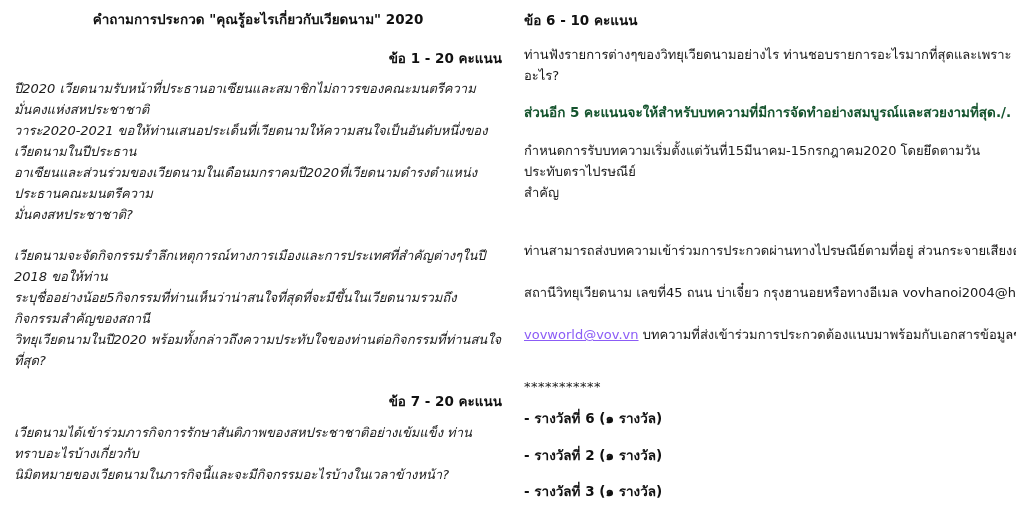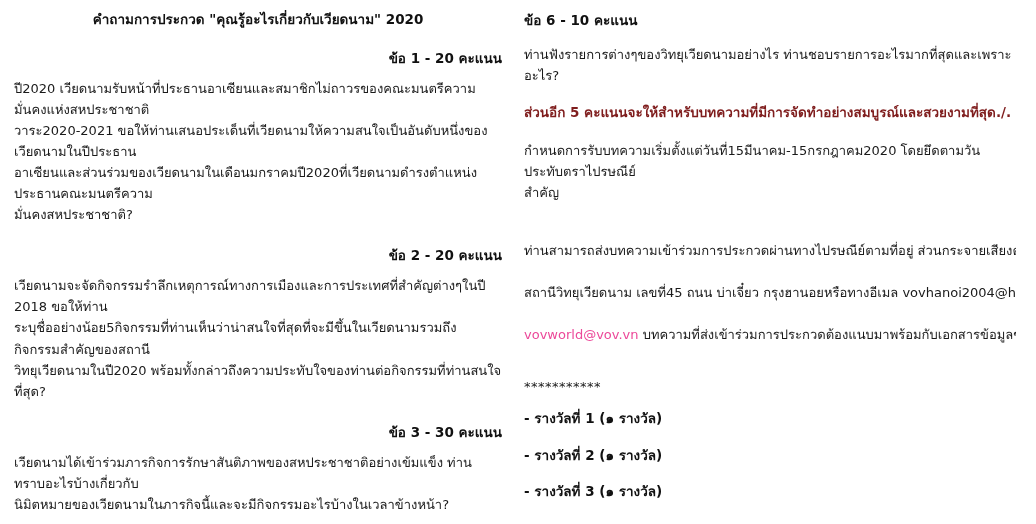--- a/index.html
+++ b/index.html
@@ -56,20 +56,21 @@
     color: #111;
     text-align: right;
   }
   .q-body {
     font-size: 13px;
     line-height: 1.62;
     margin: 0 0 20px 0;
     color: #1a1a1a;
     text-align: left;
     white-space: pre-line;
+    font-style: italic;
   }
   .r-head {
     font-size: 13.5px;
     font-weight: bold;
     margin: 0 0 14px 0;
     line-height: 1.5;
     color: #111;
   }
   .r-para {
     font-size: 13px;
@@ -79,37 +80,38 @@
     white-space: pre-line;
   }
   .r-para.tight {
     margin-bottom: 13px;
   }
   .r-bold {
     font-size: 13.5px;
     font-weight: bold;
     line-height: 1.6;
     margin: 0 0 16px 0;
-    color: #7f1d1d;
+    color: #14532d;
   }
   .stars {
     font-size: 13px;
     letter-spacing: 0.5px;
     margin: 0 0 14px 0;
     color: #1a1a1a;
   }
   .prize-item {
     font-size: 13.5px;
     font-weight: bold;
     margin: 0 0 16px 0;
     color: #111;
     line-height: 1.5;
   }
   .mail-link {
-    color: #ec4899;
+    color: #8b5cf6;
+    text-decoration: underline;
   }
   .nowrap-block {
     white-space: nowrap;
     overflow: hidden;
   }
 </style>
 </head>
 <body>
 
 <div class="page">
@@ -117,26 +119,25 @@
 
     <div class="col col-left">
       <div class="doc-title">คำถามการประกวด "คุณรู้อะไรเกี่ยวกับเวียดนาม" 2020</div>
 
       <div class="q-head">ข้อ 1 - 20 คะแนน</div>
       <div class="q-body">ปี2020 เวียดนามรับหน้าที่ประธานอาเซียนและสมาชิกไม่ถาวรของคณะมนตรีความมั่นคงแห่งสหประชาชาติ
 วาระ2020-2021 ขอให้ท่านเสนอประเด็นที่เวียดนามให้ความสนใจเป็นอันดับหนึ่งของเวียดนามในปีประธาน
 อาเซียนและส่วนร่วมของเวียดนามในเดือนมกราคมปี2020ที่เวียดนามดำรงตำแหน่งประธานคณะมนตรีความ
 มั่นคงสหประชาชาติ?</div>
 
-      <div class="q-head">ข้อ 2 - 20 คะแนน</div>
       <div class="q-body">เวียดนามจะจัดกิจกรรมรำลึกเหตุการณ์ทางการเมืองและการประเทศที่สำคัญต่างๆในปี 2018 ขอให้ท่าน
 ระบุชื่ออย่างน้อย5กิจกรรมที่ท่านเห็นว่าน่าสนใจที่สุดที่จะมีขึ้นในเวียดนามรวมถึงกิจกรรมสำคัญของสถานี
 วิทยุเวียดนามในปี2020 พร้อมทั้งกล่าวถึงความประทับใจของท่านต่อกิจกรรมที่ท่านสนใจที่สุด?</div>
 
-      <div class="q-head">ข้อ 3 - 30 คะแนน</div>
+      <div class="q-head">ข้อ 7 - 20 คะแนน</div>
       <div class="q-body">เวียดนามได้เข้าร่วมภารกิจการรักษาสันติภาพของสหประชาชาติอย่างเข้มแข็ง ท่านทราบอะไรบ้างเกี่ยวกับ
 นิมิตหมายของเวียดนามในภารกิจนี้และจะมีกิจกรรมอะไรบ้างในเวลาข้างหน้า?</div>
 
     </div>
 
     <div class="col col-right">
       <div class="r-head">ข้อ 6 - 10 คะแนน</div>
       <div class="r-para">ท่านฟังรายการต่างๆของวิทยุเวียดนามอย่างไร ท่านชอบรายการอะไรมากที่สุดและเพราะอะไร?</div>
 
       <div class="r-bold">ส่วนอีก 5 คะแนนจะให้สำหรับบทความที่มีการจัดทำอย่างสมบูรณ์และสวยงามที่สุด./.</div>
@@ -149,20 +150,20 @@
         <div class="nowrap-block">สถานีวิทยุเวียดนาม เลขที่45 ถนน บ่าเจี๋ยว กรุงฮานอยหรือทางอีเมล vovhanoi2004@hotmail.com</div>
         <div class="nowrap-block">
           <span class="mail-link">vovworld@vov.vn</span>
           <span>บทความที่ส่งเข้าร่วมการประกวดต้องแนบมาพร้อมกับเอกสารข้อมูลของผู้จัดทำ</span>
         </div>
       </div>
 
       <div class="stars">***********</div>
 
 
-      <div class="prize-item">- รางวัลที่ 1 (๑ รางวัล)</div>
+      <div class="prize-item">- รางวัลที่ 6 (๑ รางวัล)</div>
       <div class="prize-item">- รางวัลที่ 2 (๑ รางวัล)</div>
       <div class="prize-item">- รางวัลที่ 3 (๑ รางวัล)</div>
 
     </div>
 
   </div>
 </div>
 
 </body></html>

